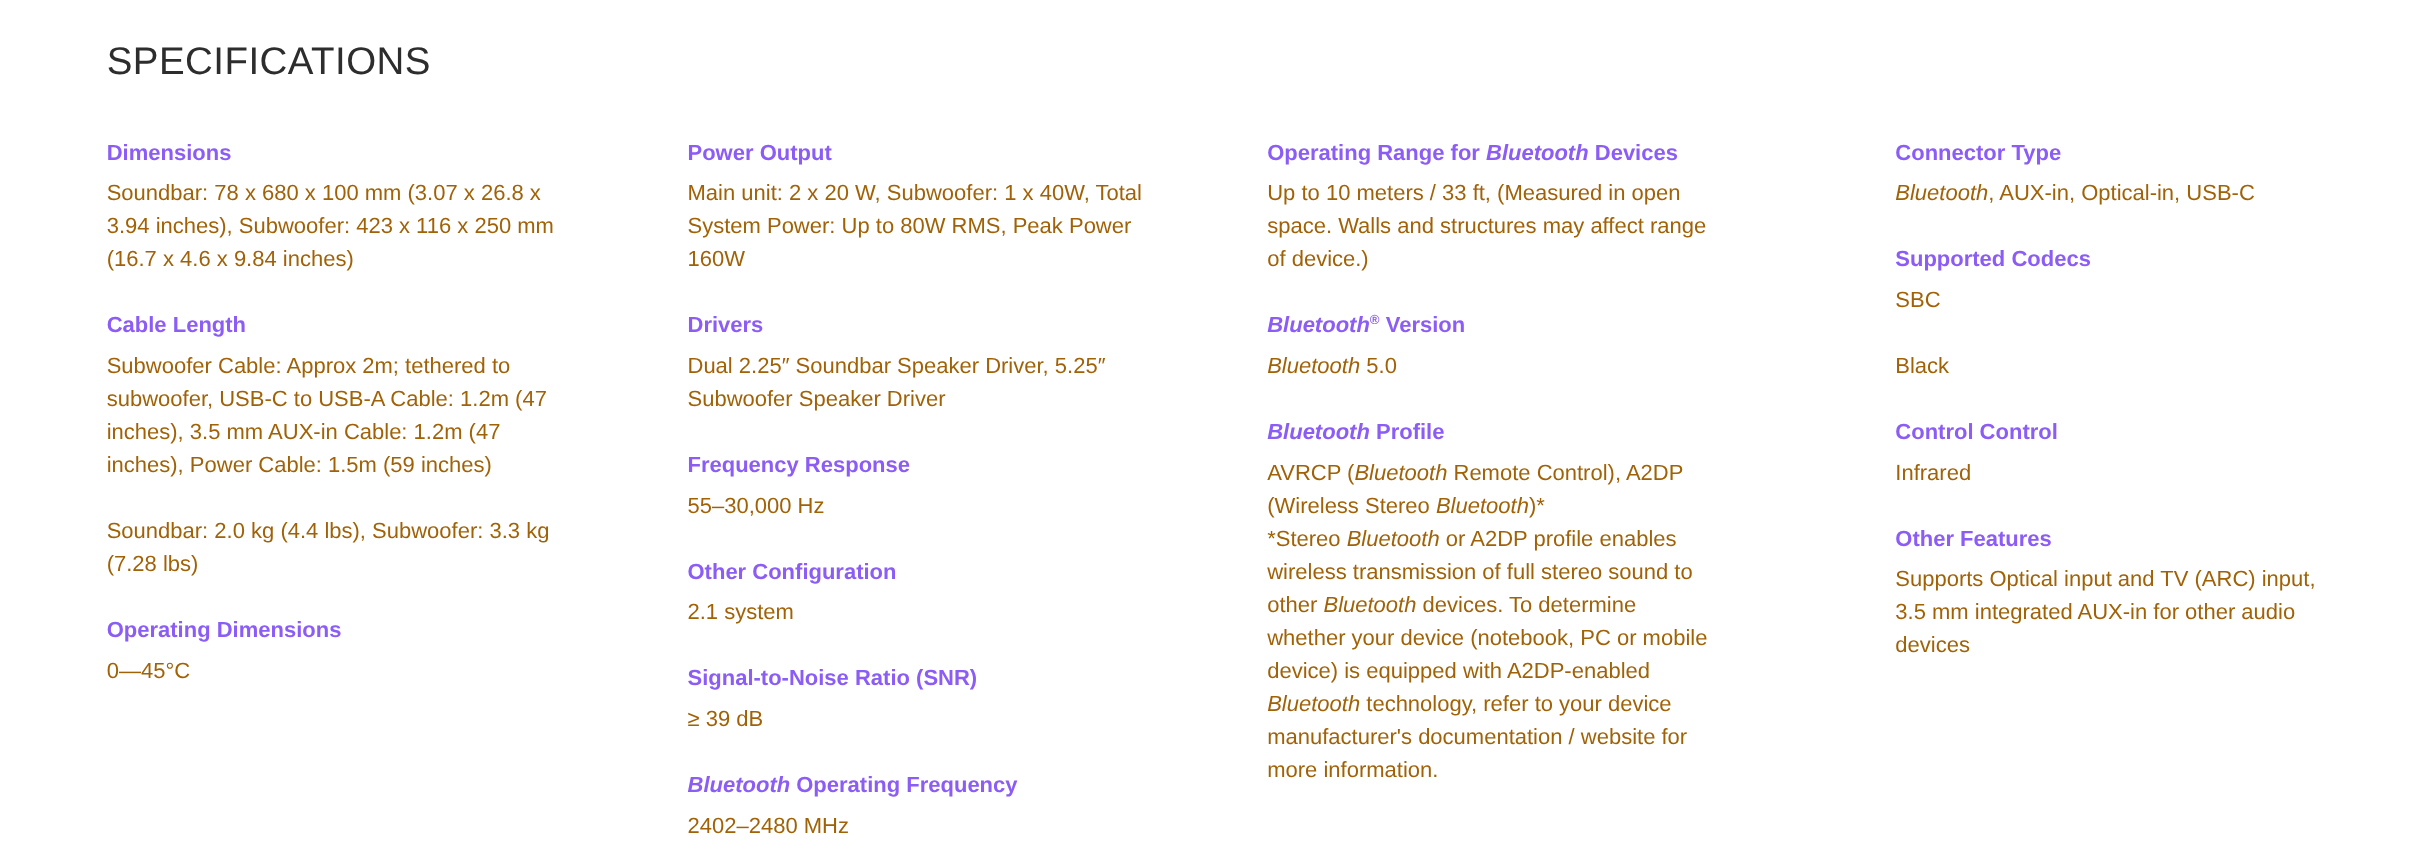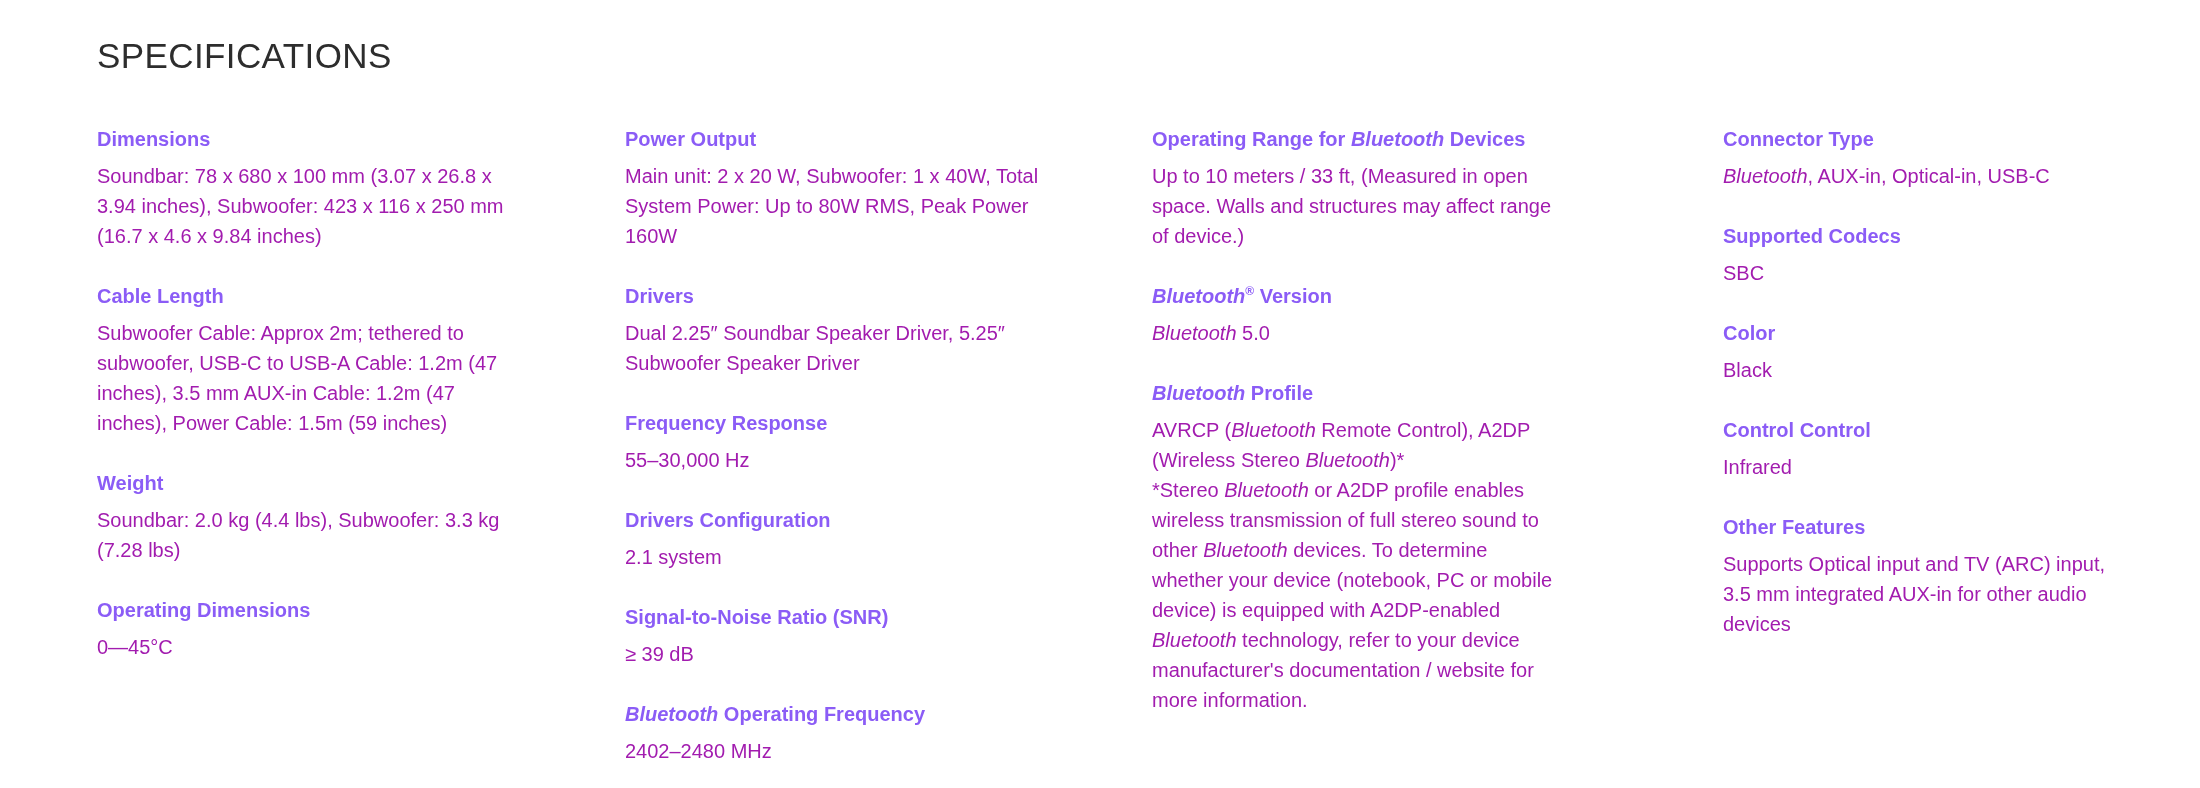--- a/index.html
+++ b/index.html
@@ -30,21 +30,21 @@
     font-size: 20px;
     line-height: 30px;
     font-weight: 700;
     color: #8b5cf6;
     margin: 0 0 7px 0;
   }
   .spec-value {
     font-size: 20px;
     line-height: 30px;
     font-weight: 400;
-    color: #a21caf;
+    color: #a16207;
     margin: 0;
   }
   em { font-style: italic; }
   sup { font-size: 60%; vertical-align: super; line-height: 0; }
 </style>
 </head>
 <body>
 
 <div class="page">
   <h1 class="page-title">SPECIFICATIONS</h1>
@@ -54,21 +54,20 @@
     <div class="column">
       <div class="spec-section">
         <h3 class="spec-heading">Dimensions</h3>
         <p class="spec-value">Soundbar: 78 x 680 x 100 mm (3.07 x 26.8 x<br>3.94 inches), Subwoofer: 423 x 116 x 250 mm<br>(16.7 x 4.6 x 9.84 inches)</p>
       </div>
       <div class="spec-section">
         <h3 class="spec-heading">Cable Length</h3>
         <p class="spec-value">Subwoofer Cable: Approx 2m; tethered to<br>subwoofer, USB-C to USB-A Cable: 1.2m (47<br>inches), 3.5 mm AUX-in Cable: 1.2m (47<br>inches), Power Cable: 1.5m (59 inches)</p>
       </div>
       <div class="spec-section">
-        <h3 class="spec-heading">Weight</h3>
         <p class="spec-value">Soundbar: 2.0 kg (4.4 lbs), Subwoofer: 3.3 kg<br>(7.28 lbs)</p>
       </div>
       <div class="spec-section">
         <h3 class="spec-heading">Operating Dimensions</h3>
         <p class="spec-value">0—45°C</p>
       </div>
     </div>
 
     <div class="column">
       <div class="spec-section">
@@ -77,21 +76,21 @@
       </div>
       <div class="spec-section">
         <h3 class="spec-heading">Drivers</h3>
         <p class="spec-value">Dual 2.25″ Soundbar Speaker Driver, 5.25″<br>Subwoofer Speaker Driver</p>
       </div>
       <div class="spec-section">
         <h3 class="spec-heading">Frequency Response</h3>
         <p class="spec-value">55–30,000 Hz</p>
       </div>
       <div class="spec-section">
-        <h3 class="spec-heading">Drivers Configuration</h3>
+        <h3 class="spec-heading">Other Configuration</h3>
         <p class="spec-value">2.1 system</p>
       </div>
       <div class="spec-section">
         <h3 class="spec-heading">Signal-to-Noise Ratio (SNR)</h3>
         <p class="spec-value">≥ 39 dB</p>
       </div>
       <div class="spec-section">
         <h3 class="spec-heading"><em>Bluetooth</em> Operating Frequency</h3>
         <p class="spec-value">2402–2480 MHz</p>
       </div>
@@ -115,21 +114,20 @@
     <div class="column">
       <div class="spec-section">
         <h3 class="spec-heading">Connector Type</h3>
         <p class="spec-value"><em>Bluetooth</em>, AUX-in, Optical-in, USB-C</p>
       </div>
       <div class="spec-section">
         <h3 class="spec-heading">Supported Codecs</h3>
         <p class="spec-value">SBC</p>
       </div>
       <div class="spec-section">
-        <h3 class="spec-heading">Color</h3>
         <p class="spec-value">Black</p>
       </div>
       <div class="spec-section">
         <h3 class="spec-heading">Control Control</h3>
         <p class="spec-value">Infrared</p>
       </div>
       <div class="spec-section">
         <h3 class="spec-heading">Other Features</h3>
         <p class="spec-value">Supports Optical input and TV (ARC) input,<br>3.5 mm integrated AUX-in for other audio<br>devices</p>
       </div>

